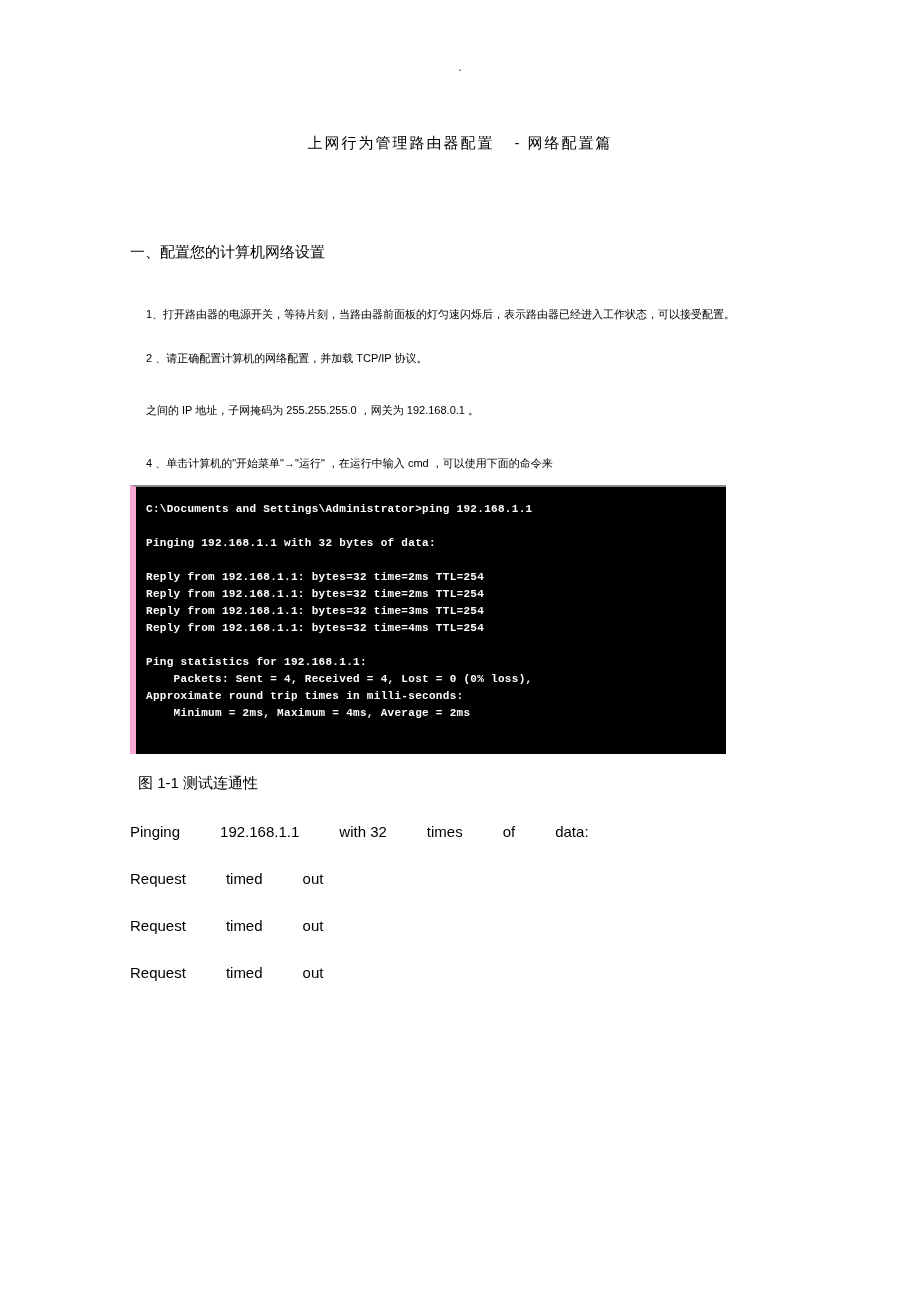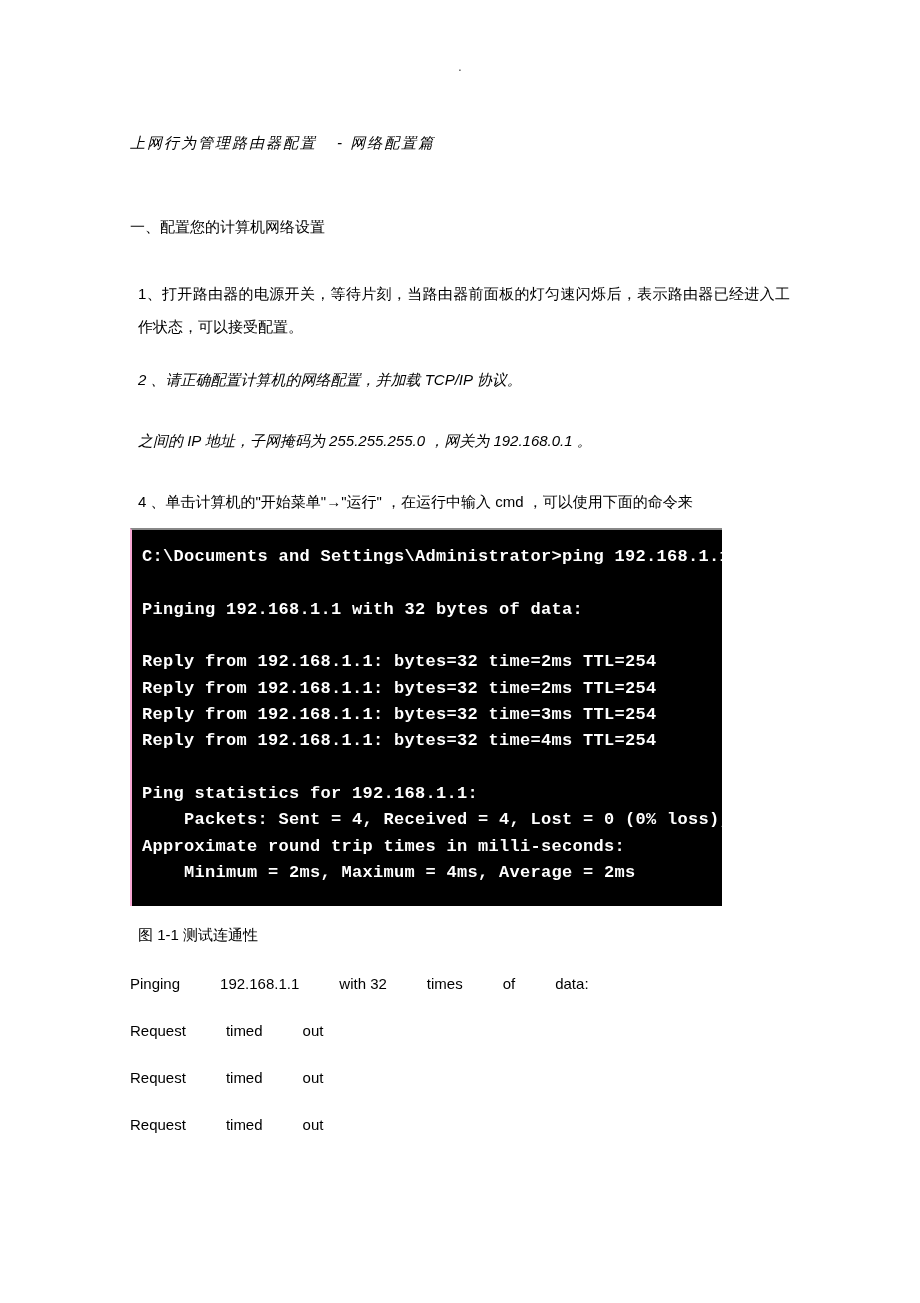--- a/index.html
+++ b/index.html
@@ -14,55 +14,54 @@
     padding: 60px 130px 40px 130px;
     box-sizing: border-box;
   }
   .header-dot {
     text-align: center;
     font-size: 12px;
     color: #333;
     margin-bottom: 60px;
   }
   .title {
+    text-align: center;
     font-size: 15px;
-    margin-bottom: 65px;
+    margin-bottom: 90px;
     letter-spacing: 2px;
-    font-style: italic;
   }
   .title .gap {
     display: inline-block;
     width: 20px;
   }
   .section-heading {
     font-size: 15px;
     margin: 16px 0 40px 0;
   }
   .para {
-    font-size: 15px;
+    font-size: 11px;
     line-height: 2.2;
-    margin: 0 0 20px 8px;
+    margin: 0 0 20px 16px;
     text-align: justify;
   }
   .para-spaced {
     margin-bottom: 28px;
-    font-style: italic;
   }
   .terminal {
     background: #000000;
     color: #ffffff;
     font-family: "Courier New", monospace;
-    font-size: 17px;
+    font-size: 11px;
     font-weight: bold;
-    padding: 14px 10px 20px 10px;
+    padding: 14px 10px 32px 10px;
     line-height: 1.55;
     width: 570px;
     margin: 10px 0 20px 0;
     border-top: 2px solid #888;
-    border-left: 2px solid #f9a8d4;
+    border-left: 6px solid #f9a8d4;
     white-space: pre;
     letter-spacing: 0.3px;
   }
   .caption {
     font-size: 15px;
     margin: 0 0 30px 8px;
   }
   .row-spaced {
     font-size: 15px;
     margin: 0 0 30px 0;

